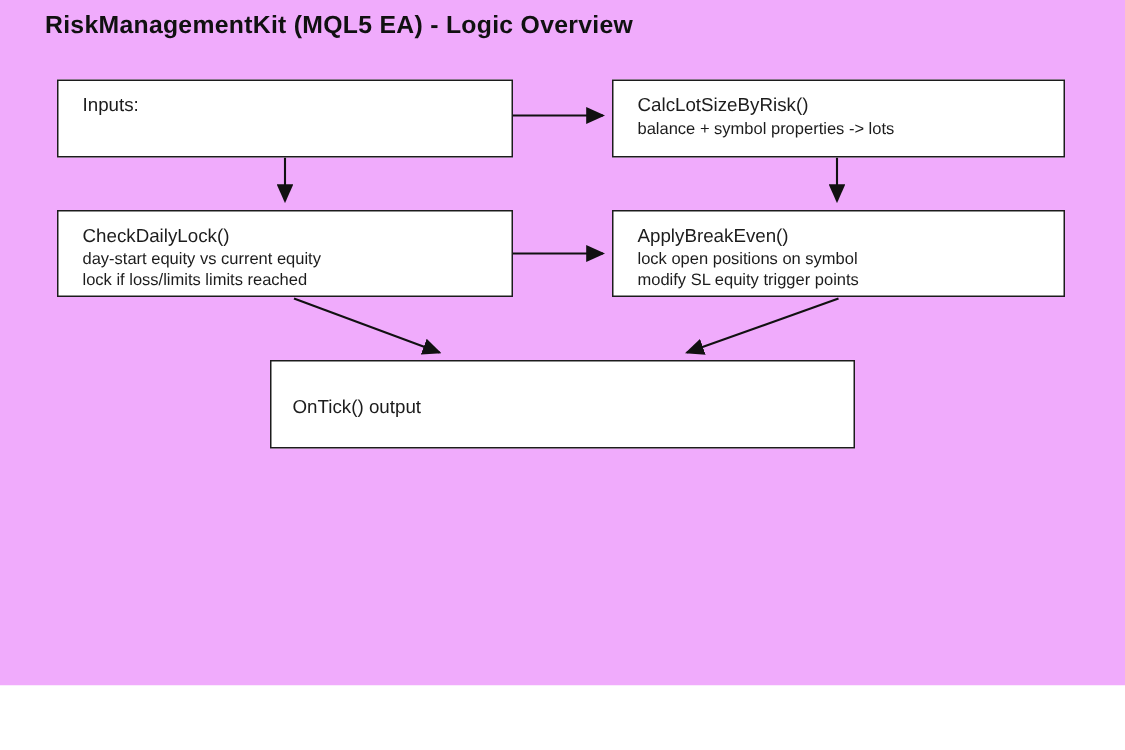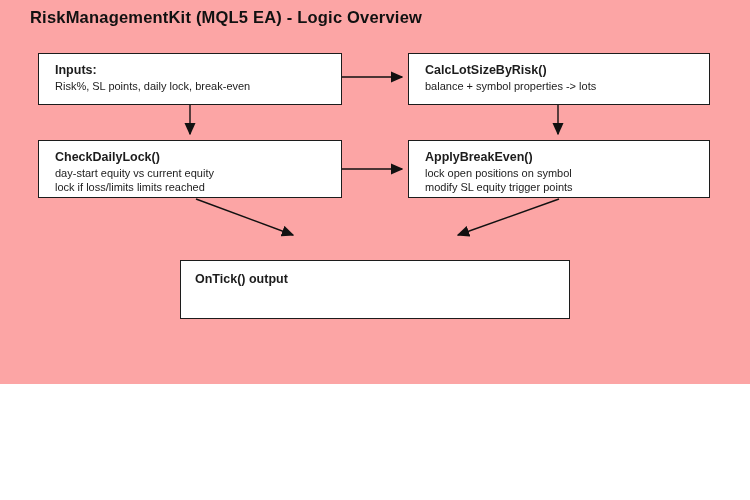--- a/index.html
+++ b/index.html
@@ -3,22 +3,22 @@
 <meta charset="utf-8">
 <style>
   html, body {
     margin: 0;
     padding: 0;
     background: #ffffff;
   }
   #canvas {
     position: relative;
     width: 750px;
-    height: 384px;
-    background: #fca5a5;
+    height: 457px;
+    background: #f0abfc;
     font-family: "Liberation Sans", sans-serif;
     color: #1a1a1a;
     overflow: hidden;
   }
   .diagram-title {
     position: absolute;
     left: 30px;
     top: 8px;
     font-size: 16.5px;
     font-weight: bold;
@@ -32,33 +32,32 @@
     border: 1.6px solid #1c1c1c;
     background: #ffffff;
     padding: 7px 0 0 16px;
     overflow: hidden;
   }
   .node .heading {
     font-size: 12.5px;
     line-height: 1.45;
     color: #1c1c1c;
     white-space: nowrap;
-    font-weight: bold;
   }
   .node .detail {
     font-size: 11px;
     line-height: 1.3;
     color: #1c1c1c;
     white-space: nowrap;
   }
   #node-inputs          { left: 38px;  top: 53px;  width: 304px; height: 52px; }
   #node-calc-lot-size   { left: 408px; top: 53px;  width: 302px; height: 52px; }
   #node-check-daily-lock{ left: 38px;  top: 140px; width: 304px; height: 58px; }
   #node-apply-break-even{ left: 408px; top: 140px; width: 302px; height: 58px; }
-  #node-ontick-output   { left: 180px; top: 240px; width: 390px; height: 59px; padding-top: 9px; padding-left: 14px; border-width: 1.8px; margin-top: 20px; }
+  #node-ontick-output   { left: 180px; top: 240px; width: 390px; height: 59px; padding-top: 21px; padding-left: 14px; border-width: 1.8px; }
   #arrow-layer {
     position: absolute;
     left: 0; top: 0;
     width: 750px;
     height: 500px;
     pointer-events: none;
   }
   #arrow-layer line {
     stroke: #111111;
     stroke-width: 1.4;
@@ -80,21 +79,20 @@
     <line x1="342" y1="77" x2="402" y2="77" marker-end="url(#ah)"></line>
     <line x1="190" y1="105" x2="190" y2="134" marker-end="url(#ah)"></line>
     <line x1="558" y1="105" x2="558" y2="134" marker-end="url(#ah)"></line>
     <line x1="342" y1="169" x2="402" y2="169" marker-end="url(#ah)"></line>
     <line x1="196" y1="199" x2="293" y2="235" marker-end="url(#ah)"></line>
     <line x1="559" y1="199" x2="458" y2="235" marker-end="url(#ah)"></line>
   </svg>
 
   <div class="node" id="node-inputs">
     <div class="heading">Inputs:</div>
-    <div class="detail">Risk%, SL points, daily lock, break-even</div>
   </div>
 
   <div class="node" id="node-calc-lot-size">
     <div class="heading">CalcLotSizeByRisk()</div>
     <div class="detail">balance + symbol properties -&gt; lots</div>
   </div>
 
   <div class="node" id="node-check-daily-lock">
     <div class="heading">CheckDailyLock()</div>
     <div class="detail">day-start equity vs current equity</div>

